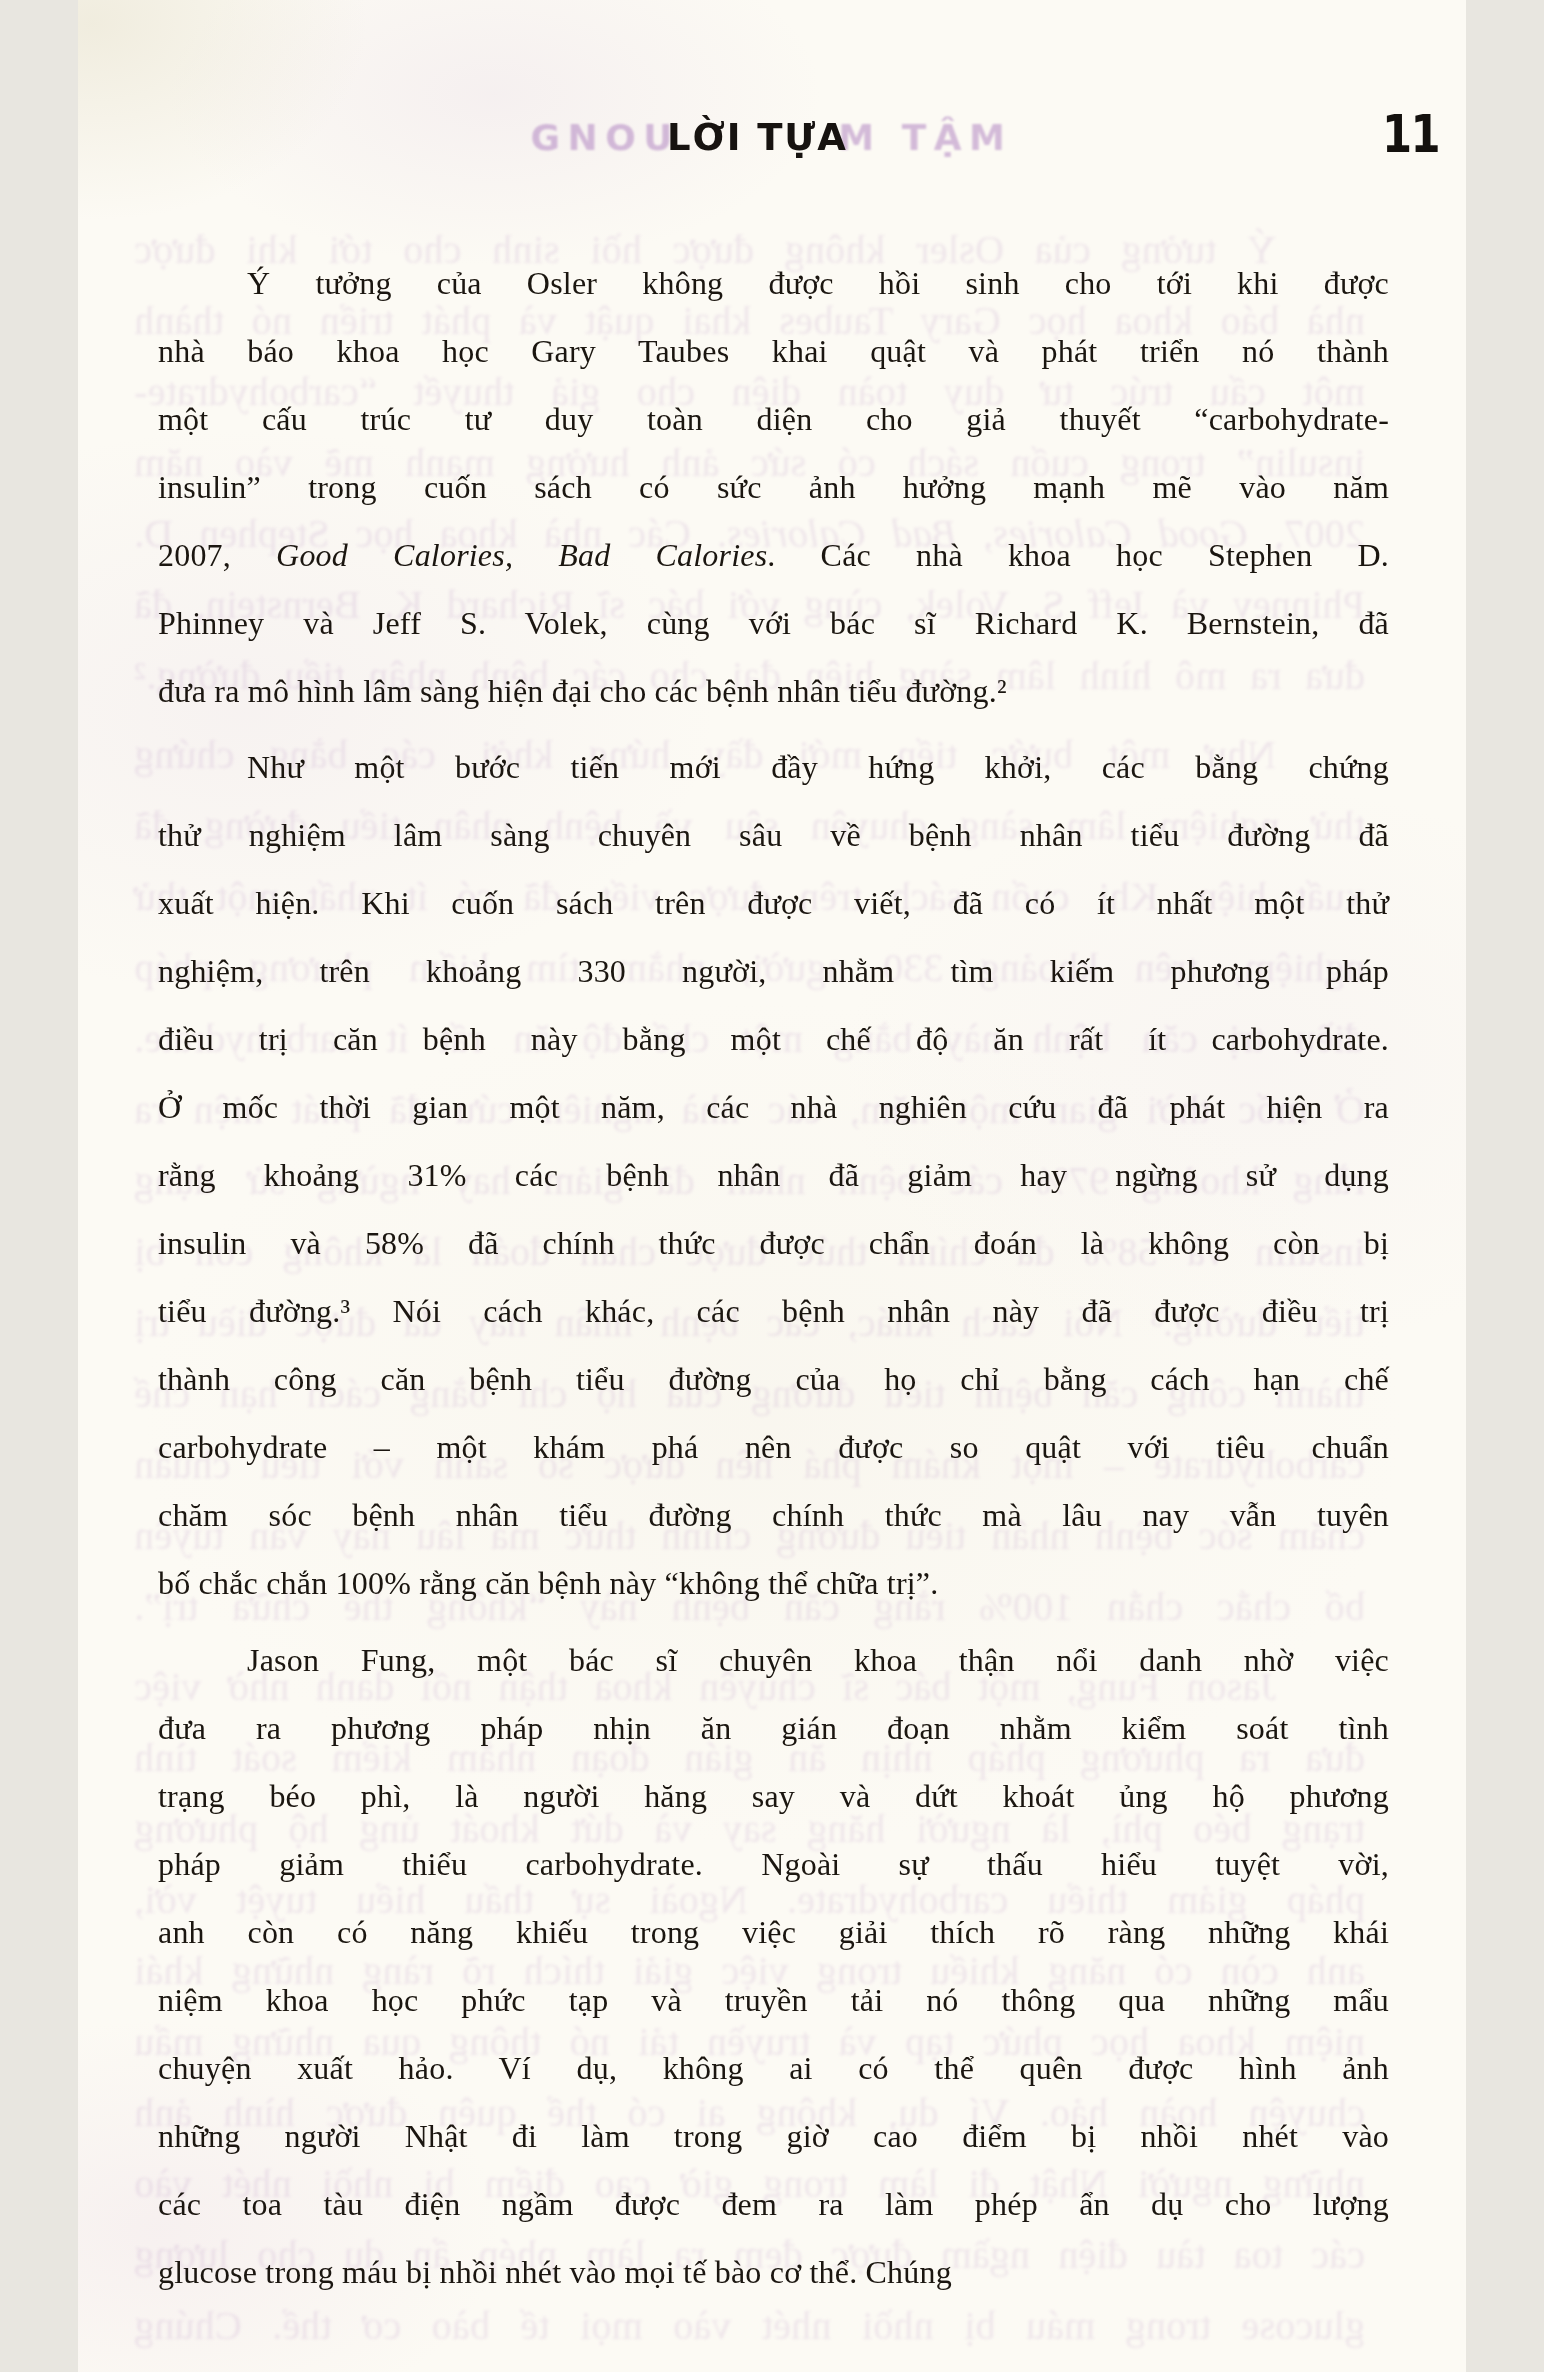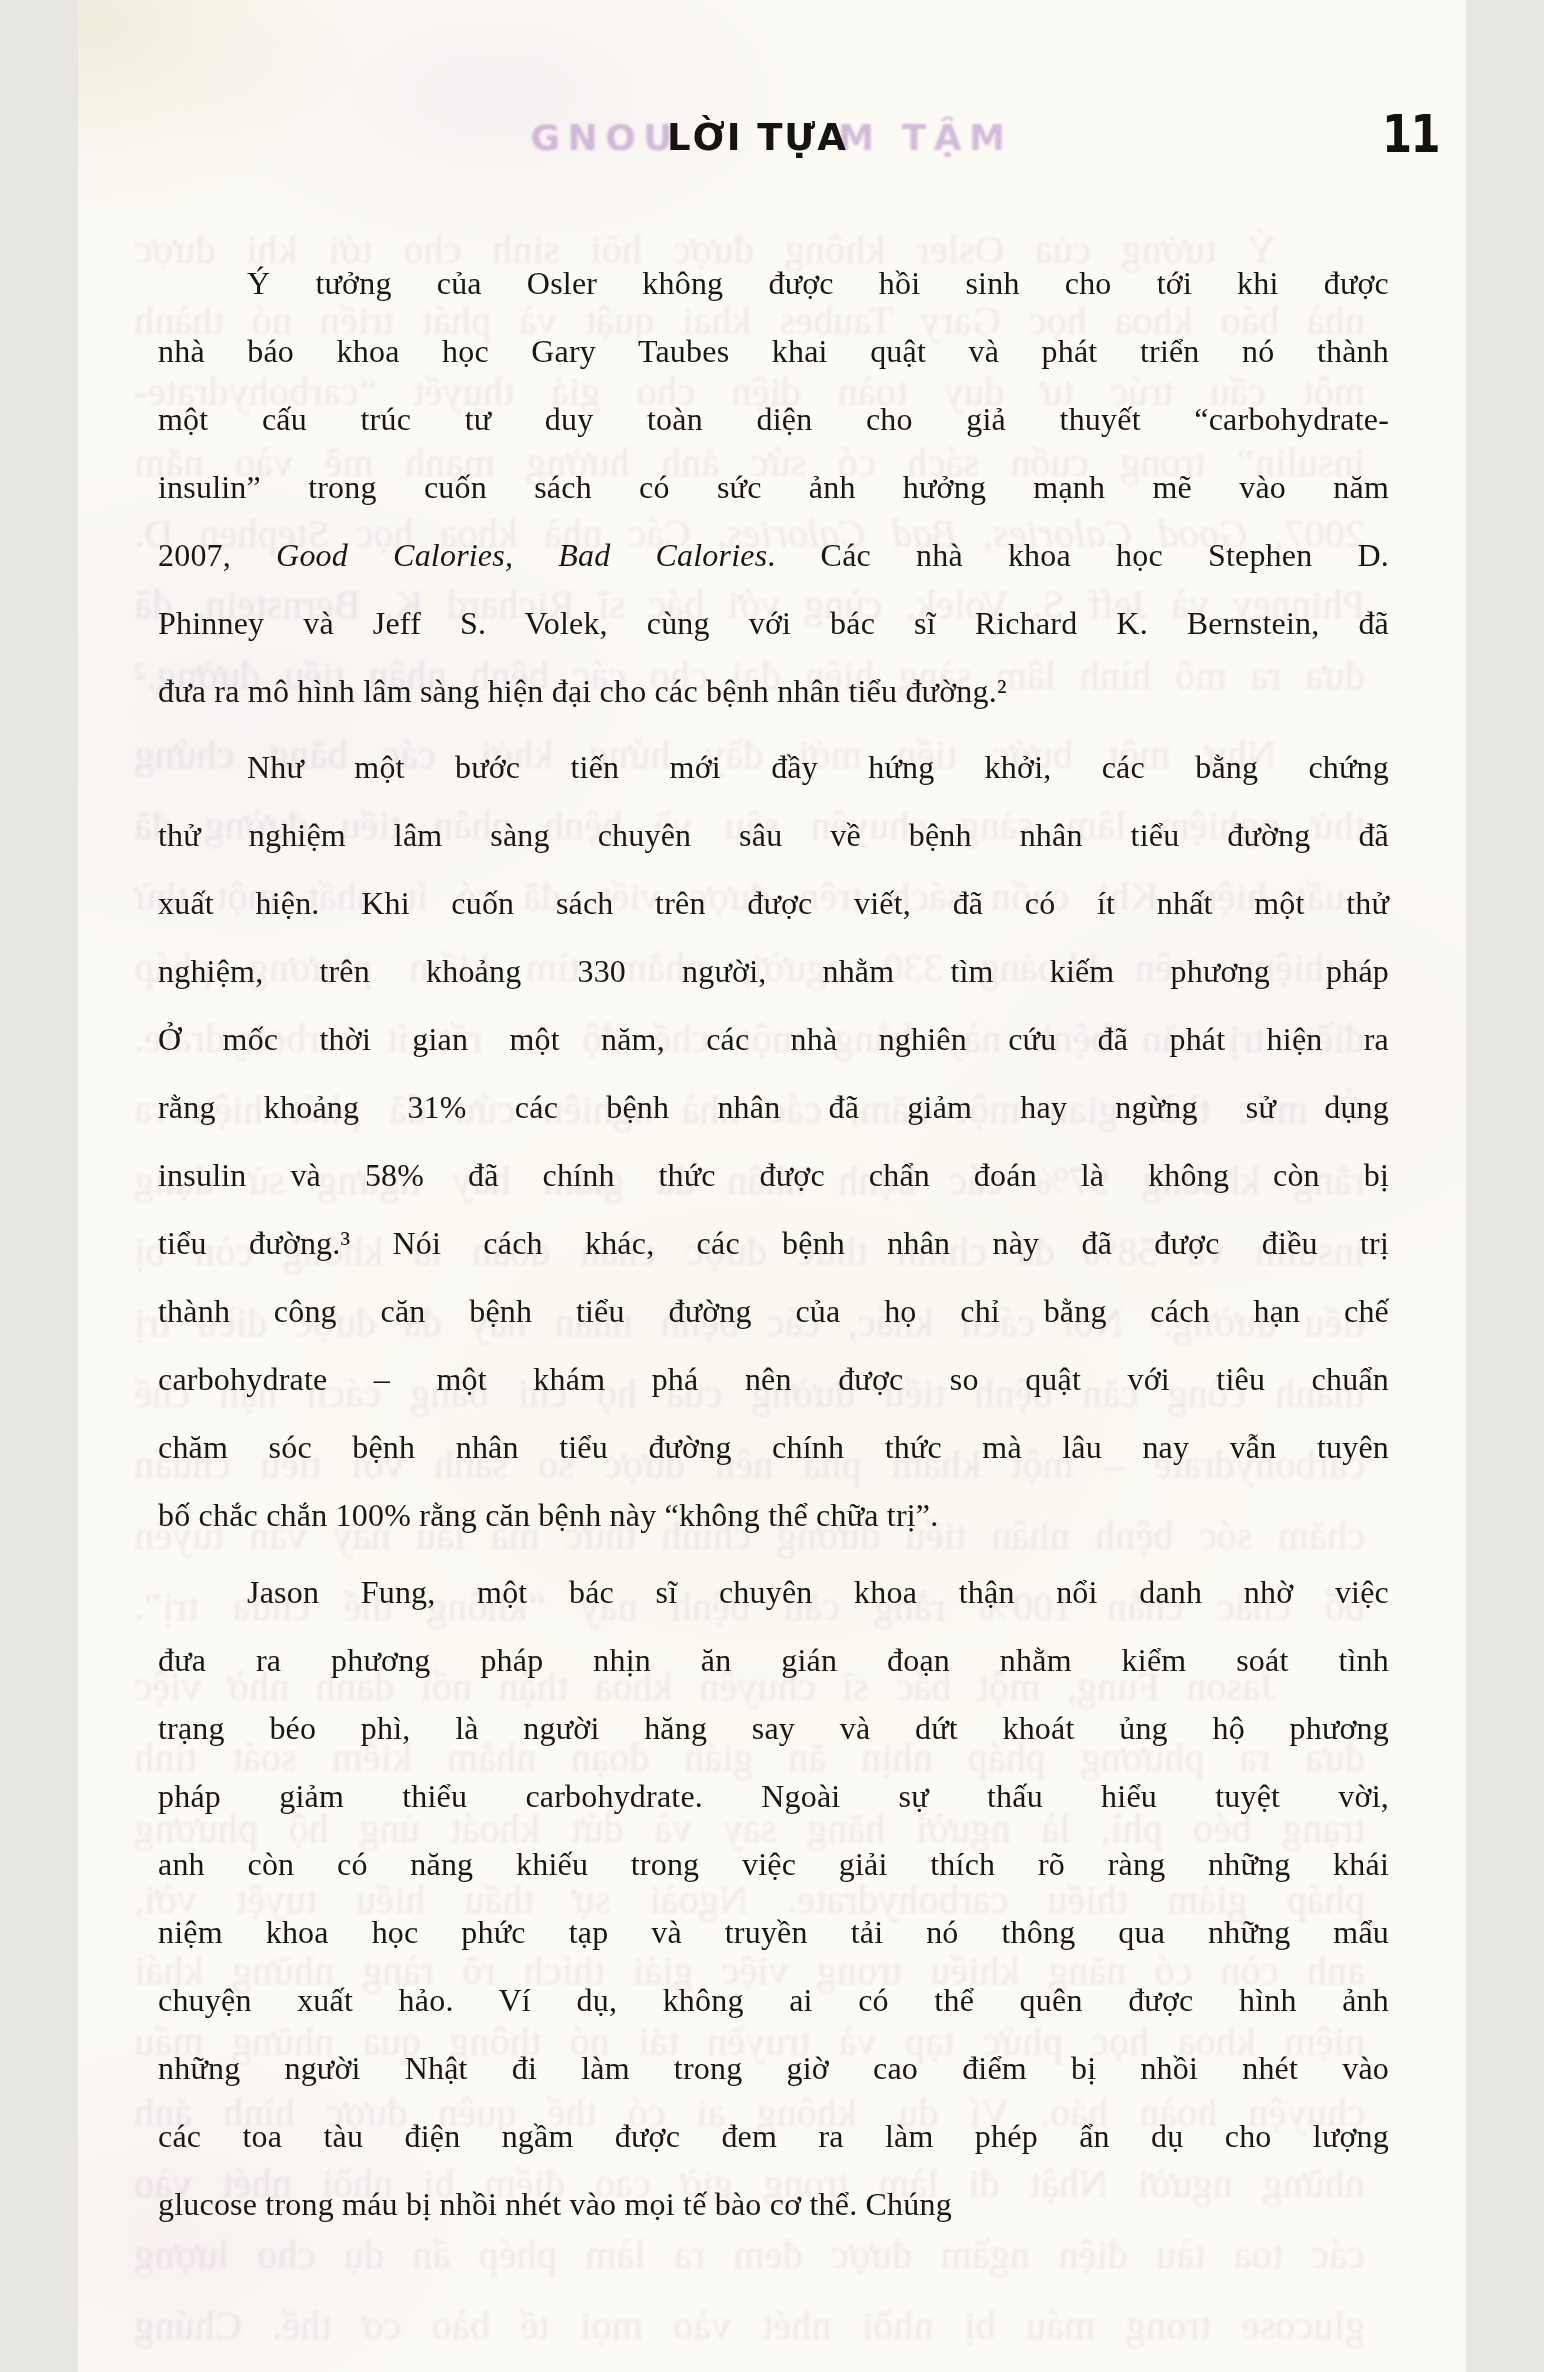--- a/index.html
+++ b/index.html
@@ -129,20 +129,21 @@
         <div class="line">insulin” trong cuốn sách có sức ảnh hưởng mạnh mẽ vào năm</div>
         <div class="line"><span>2007, </span><span class="italic">Good Calories, Bad Calories</span><span>. Các nhà khoa học Stephen D.</span></div>
         <div class="line">Phinney và Jeff S. Volek, cùng với bác sĩ Richard K. Bernstein, đã</div>
         <div class="line para-end">đưa ra mô hình lâm sàng hiện đại cho các bệnh nhân tiểu đường.²</div>
       </div>
       <div class="para">
         <div class="line para-start">Như một bước tiến mới đầy hứng khởi, các bằng chứng</div>
         <div class="line">thử nghiệm lâm sàng chuyên sâu về bệnh nhân tiểu đường đã</div>
         <div class="line">xuất hiện. Khi cuốn sách trên được viết, đã có ít nhất một thử</div>
         <div class="line">nghiệm, trên khoảng 330 người, nhằm tìm kiếm phương pháp</div>
+        <div class="line">điều trị căn bệnh này bằng một chế độ ăn rất ít carbohydrate.</div>
         <div class="line">Ở mốc thời gian một năm, các nhà nghiên cứu đã phát hiện ra</div>
         <div class="line">rằng khoảng 31% các bệnh nhân đã giảm hay ngừng sử dụng</div>
         <div class="line">insulin và 58% đã chính thức được chẩn đoán là không còn bị</div>
         <div class="line">tiểu đường.³ Nói cách khác, các bệnh nhân này đã được điều trị</div>
         <div class="line">thành công căn bệnh tiểu đường của họ chỉ bằng cách hạn chế</div>
         <div class="line">carbohydrate – một khám phá nên được so quật với tiêu chuẩn</div>
         <div class="line">chăm sóc bệnh nhân tiểu đường chính thức mà lâu nay vẫn tuyên</div>
         <div class="line para-end">bố chắc chắn 100% rằng căn bệnh này “không thể chữa trị”.</div>
       </div>
       <div class="para">

